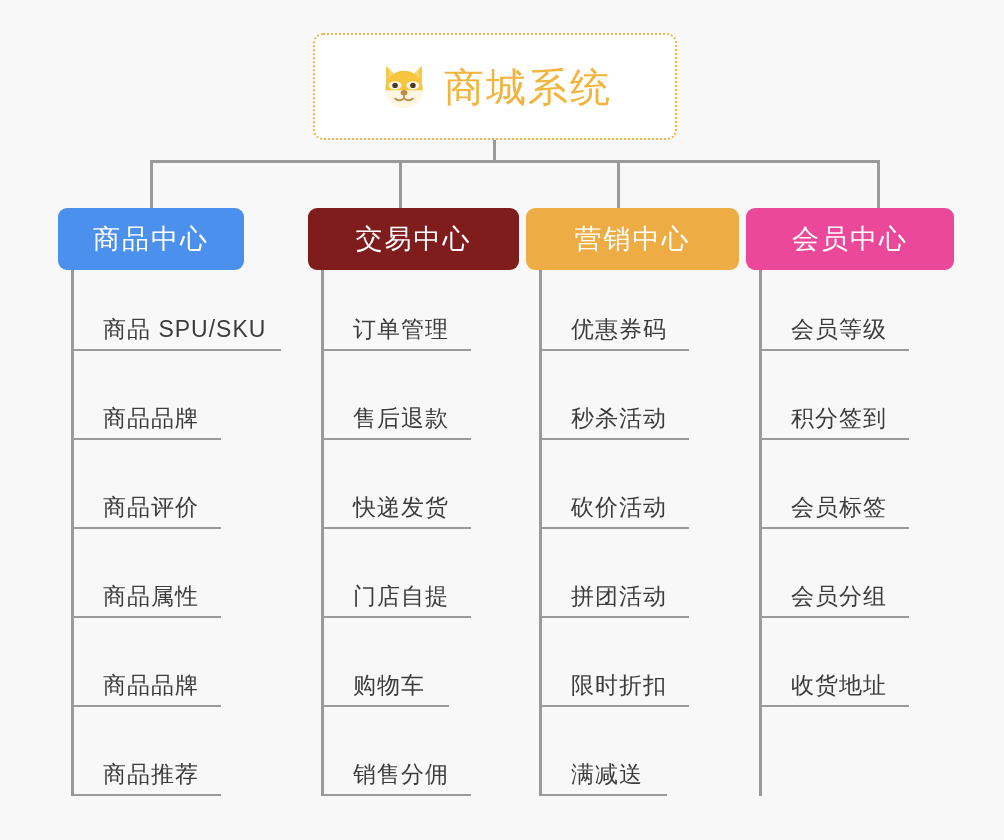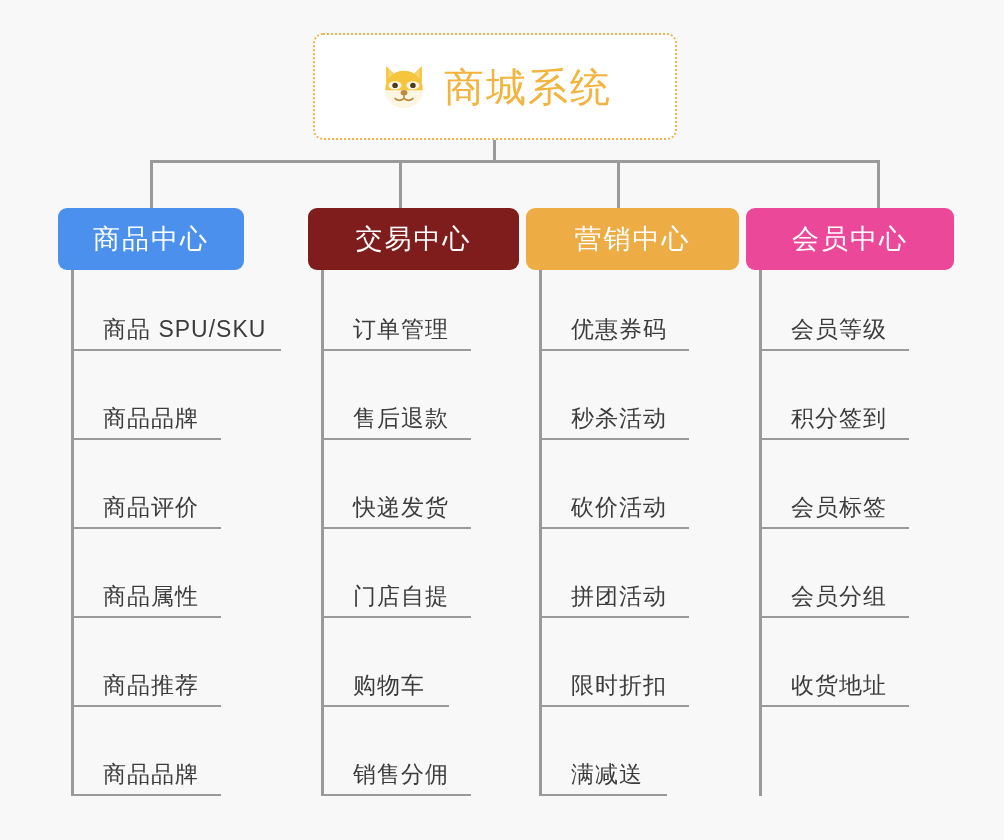--- a/index.html
+++ b/index.html
@@ -107,25 +107,25 @@
       </div>
       <div class="leaf">
         <span class="leaf-text">商品评价</span>
         <span class="leaf-rule" style="width:150px;"></span>
       </div>
       <div class="leaf">
         <span class="leaf-text">商品属性</span>
         <span class="leaf-rule" style="width:150px;"></span>
       </div>
       <div class="leaf">
+        <span class="leaf-text">商品品牌</span>
+        <span class="leaf-rule" style="width:150px;"></span>
+      </div>
+      <div class="leaf">
         <span class="leaf-text">商品推荐</span>
-        <span class="leaf-rule" style="width:150px;"></span>
-      </div>
-      <div class="leaf">
-        <span class="leaf-text">商品品牌</span>
         <span class="leaf-rule" style="width:150px;"></span>
       </div>
     </div>
   </div>
 
   <div class="col" style="left:308px;width:220px;">
     <div class="cat-head" style="width: 211px; background: #7f1d1d;">
       <span>交易中心</span>
     </div>
     <div class="leaves">

